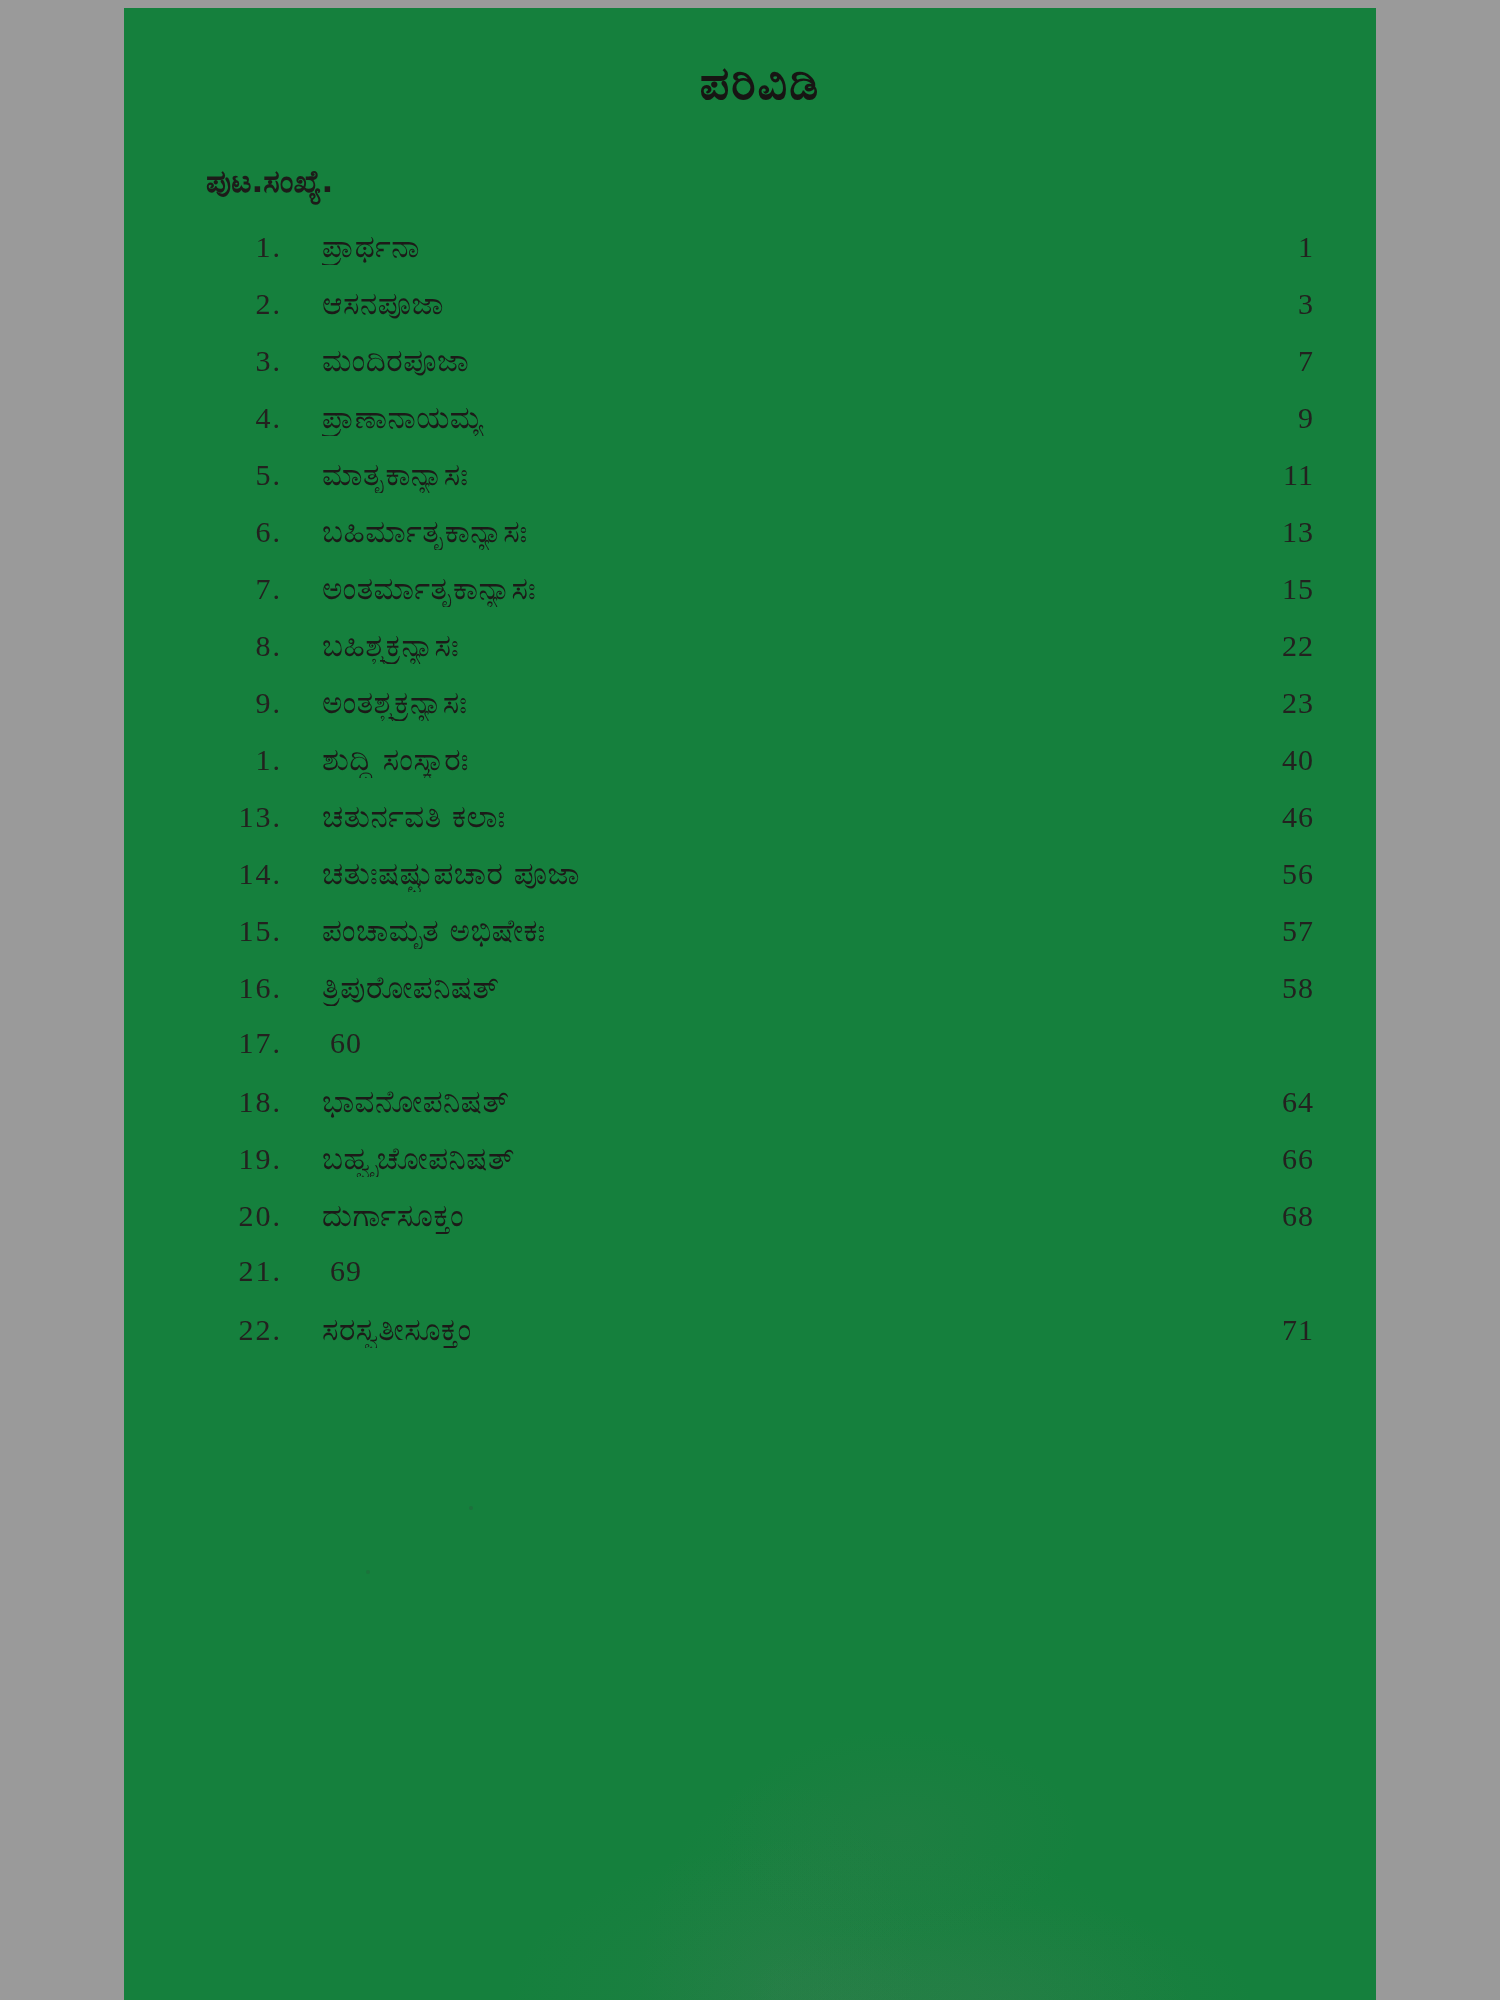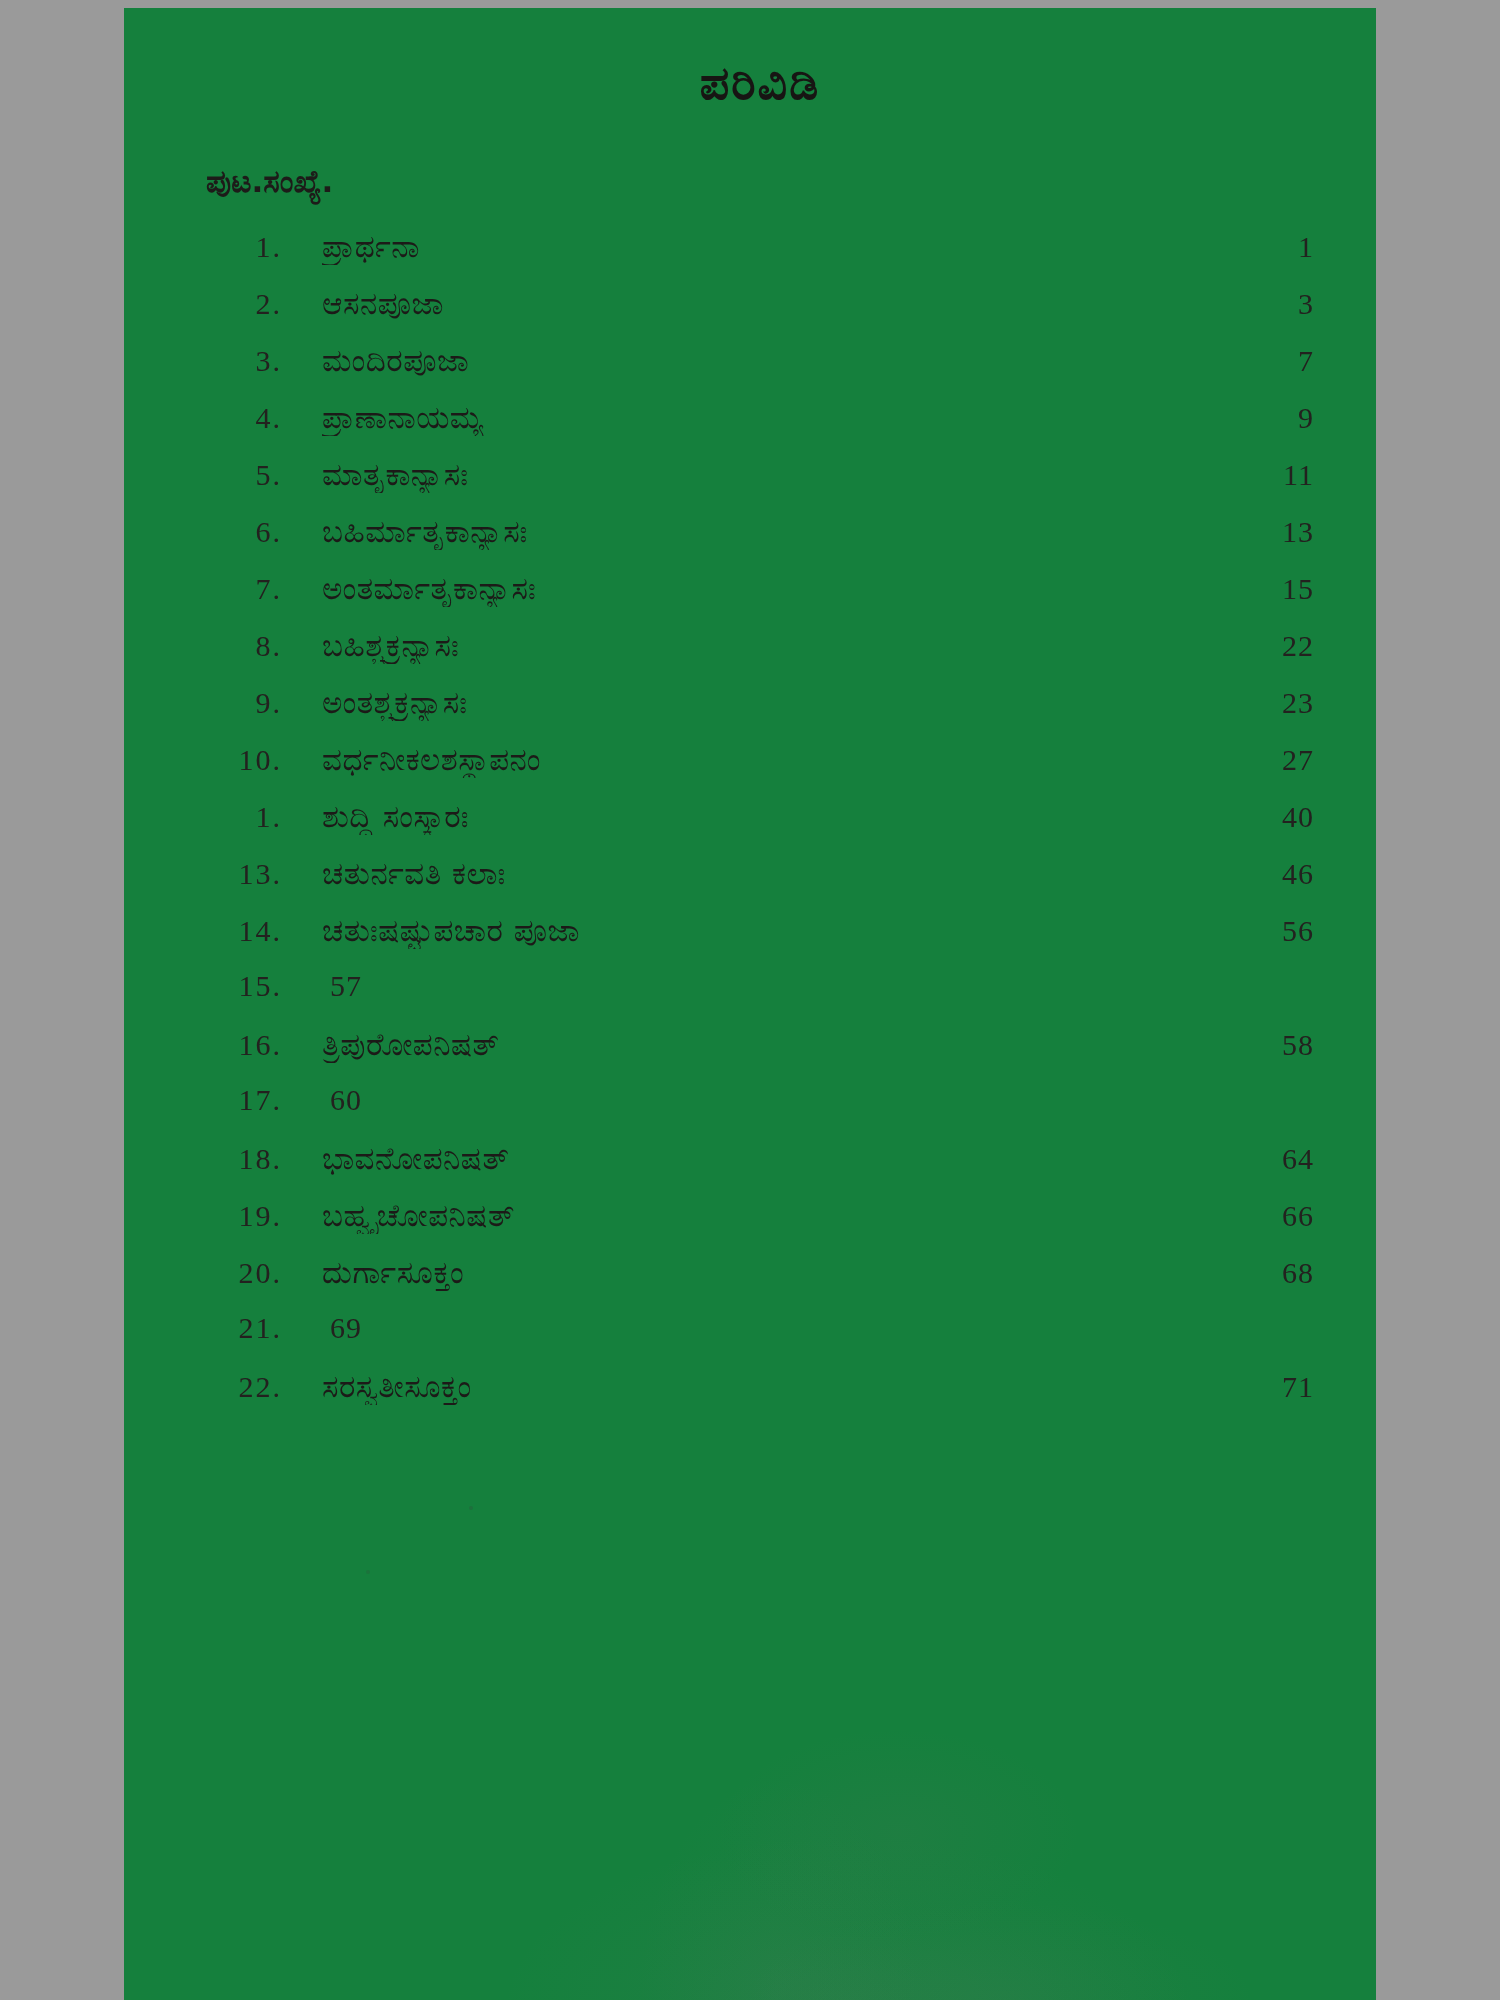--- a/index.html
+++ b/index.html
@@ -146,41 +146,37 @@
           <span class="num">8.</span>
           <span class="ttl">ಬಹಿಶ್ಚಕ್ರನ್ಯಾಸಃ</span>
           <span class="pg">22</span>
         </div>
         <div class="toc-row">
           <span class="num">9.</span>
           <span class="ttl">ಅಂತಶ್ಚಕ್ರನ್ಯಾಸಃ</span>
           <span class="pg">23</span>
         </div>
         <div class="toc-row">
-          <span class="num">10.</span>
-          <span class="ttl">ವರ್ಧನೀಕಲಶಸ್ಥಾಪನಂ</span>
-          <span class="pg">27</span>
-        </div>
-        <div class="toc-row">
           <span class="num">1.</span>
           <span class="ttl">ಶುದ್ಧಿ ಸಂಸ್ಕಾರಃ</span>
           <span class="pg">40</span>
         </div>
         <div class="toc-row">
           <span class="num">13.</span>
           <span class="ttl">ಚತುರ್ನವತಿ ಕಲಾಃ</span>
           <span class="pg">46</span>
         </div>
         <div class="toc-row">
           <span class="num">14.</span>
           <span class="ttl">ಚತುಃಷಷ್ಟ್ಯುಪಚಾರ ಪೂಜಾ</span>
           <span class="pg">56</span>
         </div>
         <div class="toc-row">
           <span class="num">15.</span>
+          <span class="ttl">ಪಂಚಾಮೃತ ಅಭಿಷೇಕಃ</span>
           <span class="pg">57</span>
         </div>
         <div class="toc-row">
           <span class="num">16.</span>
           <span class="ttl">ತ್ರಿಪುರೋಪನಿಷತ್</span>
           <span class="pg">58</span>
         </div>
         <div class="toc-row">
           <span class="num">17.</span>
           <span class="pg">60</span>

